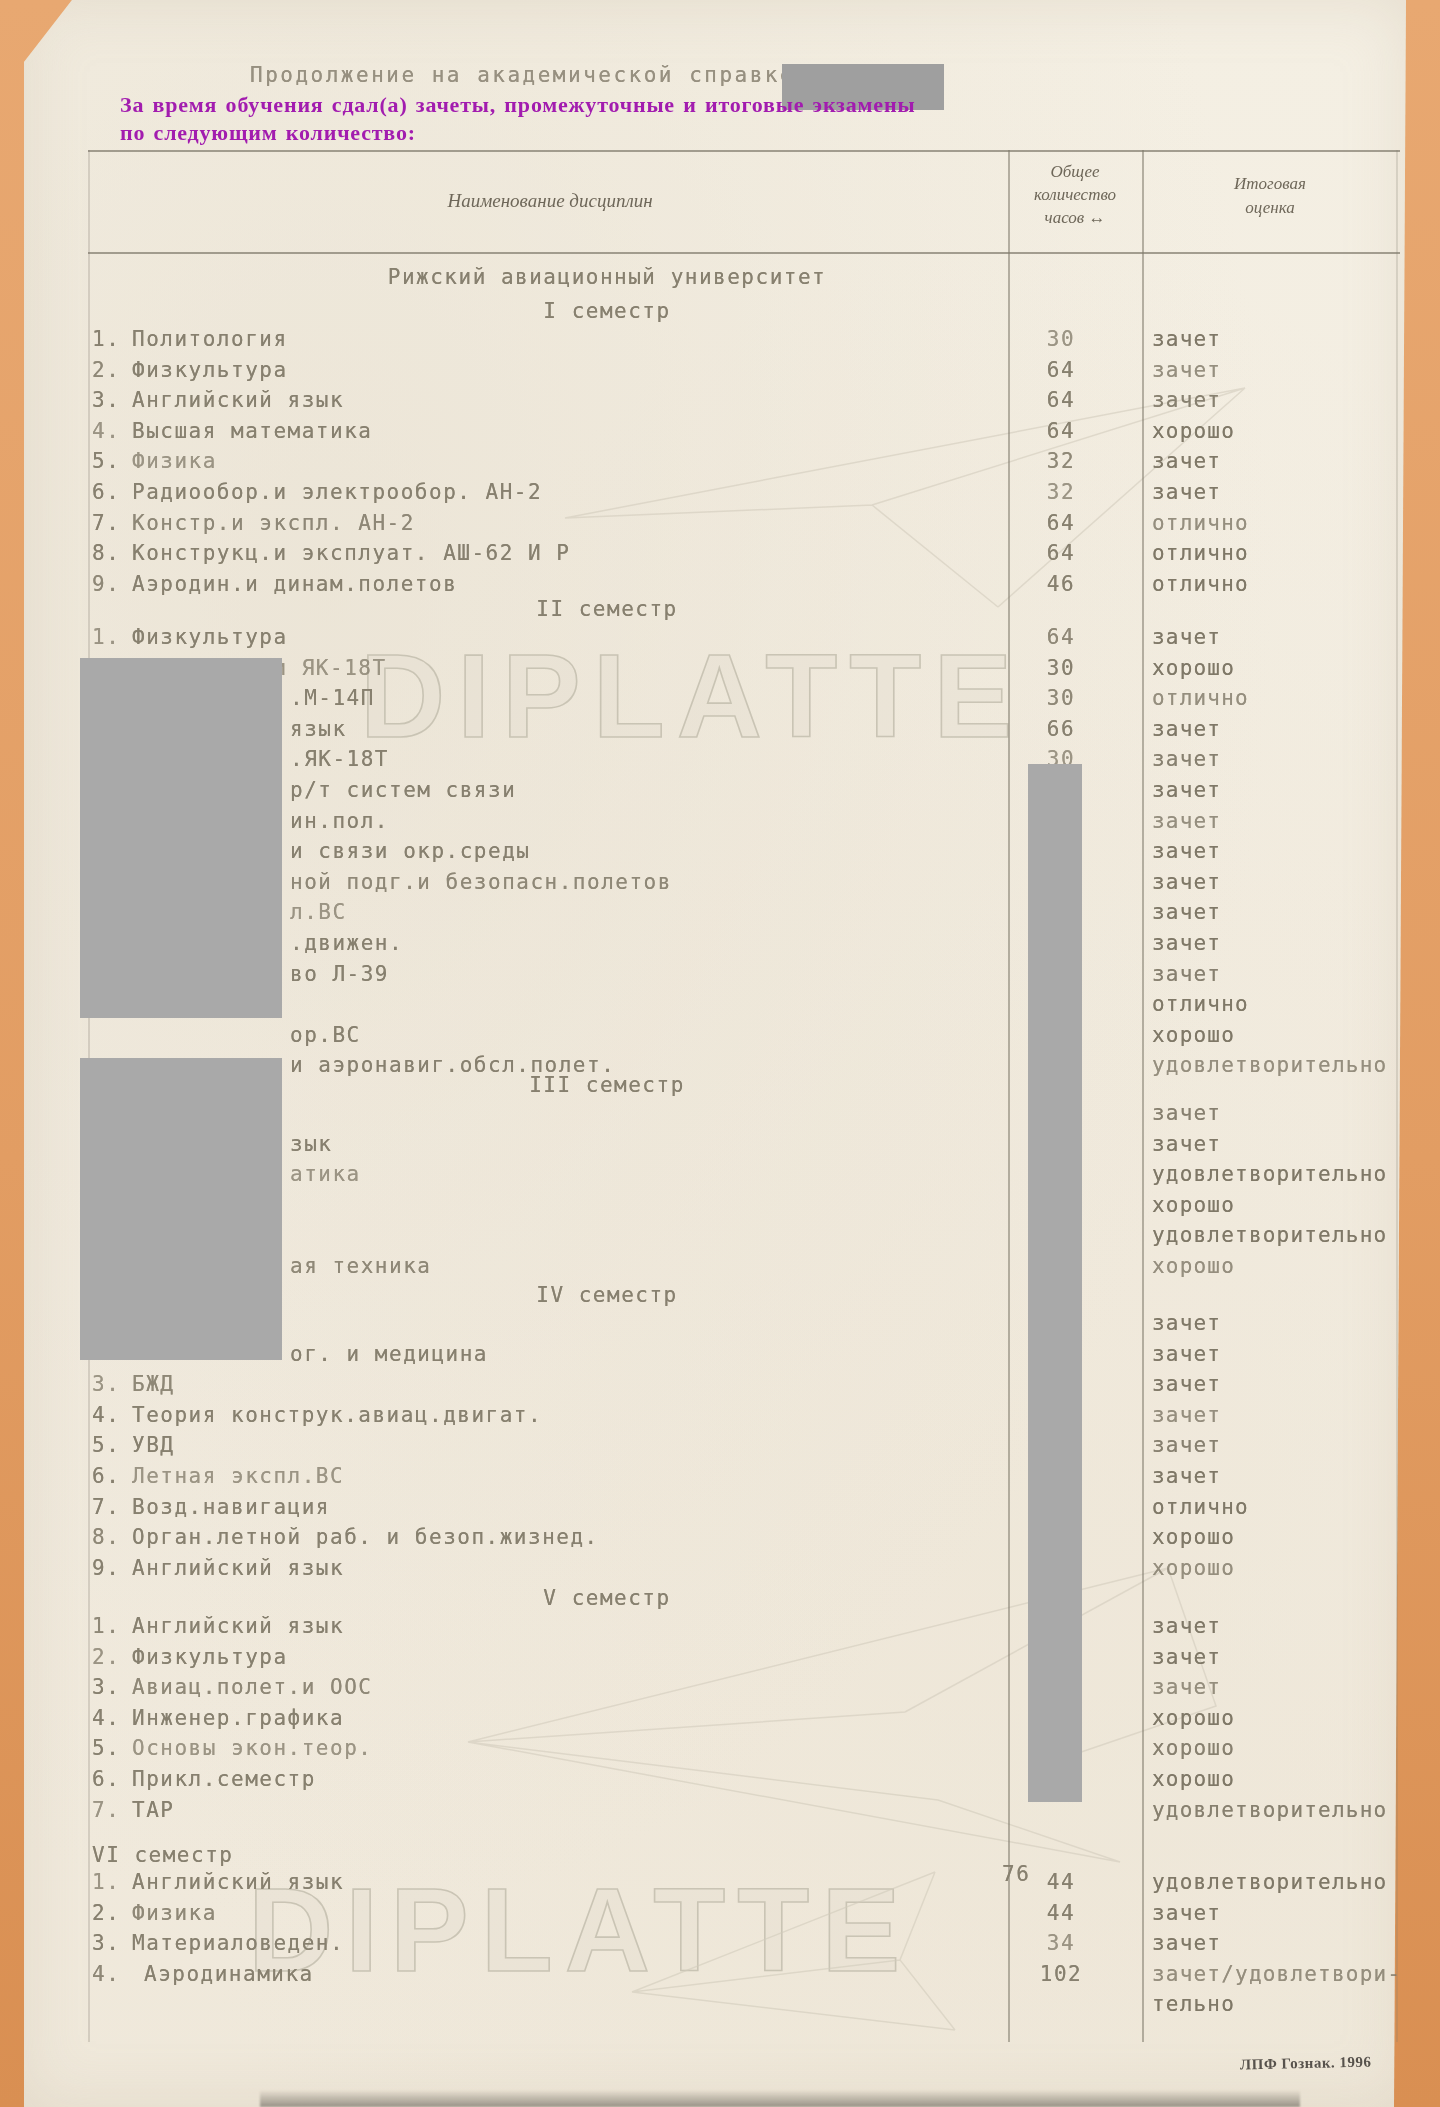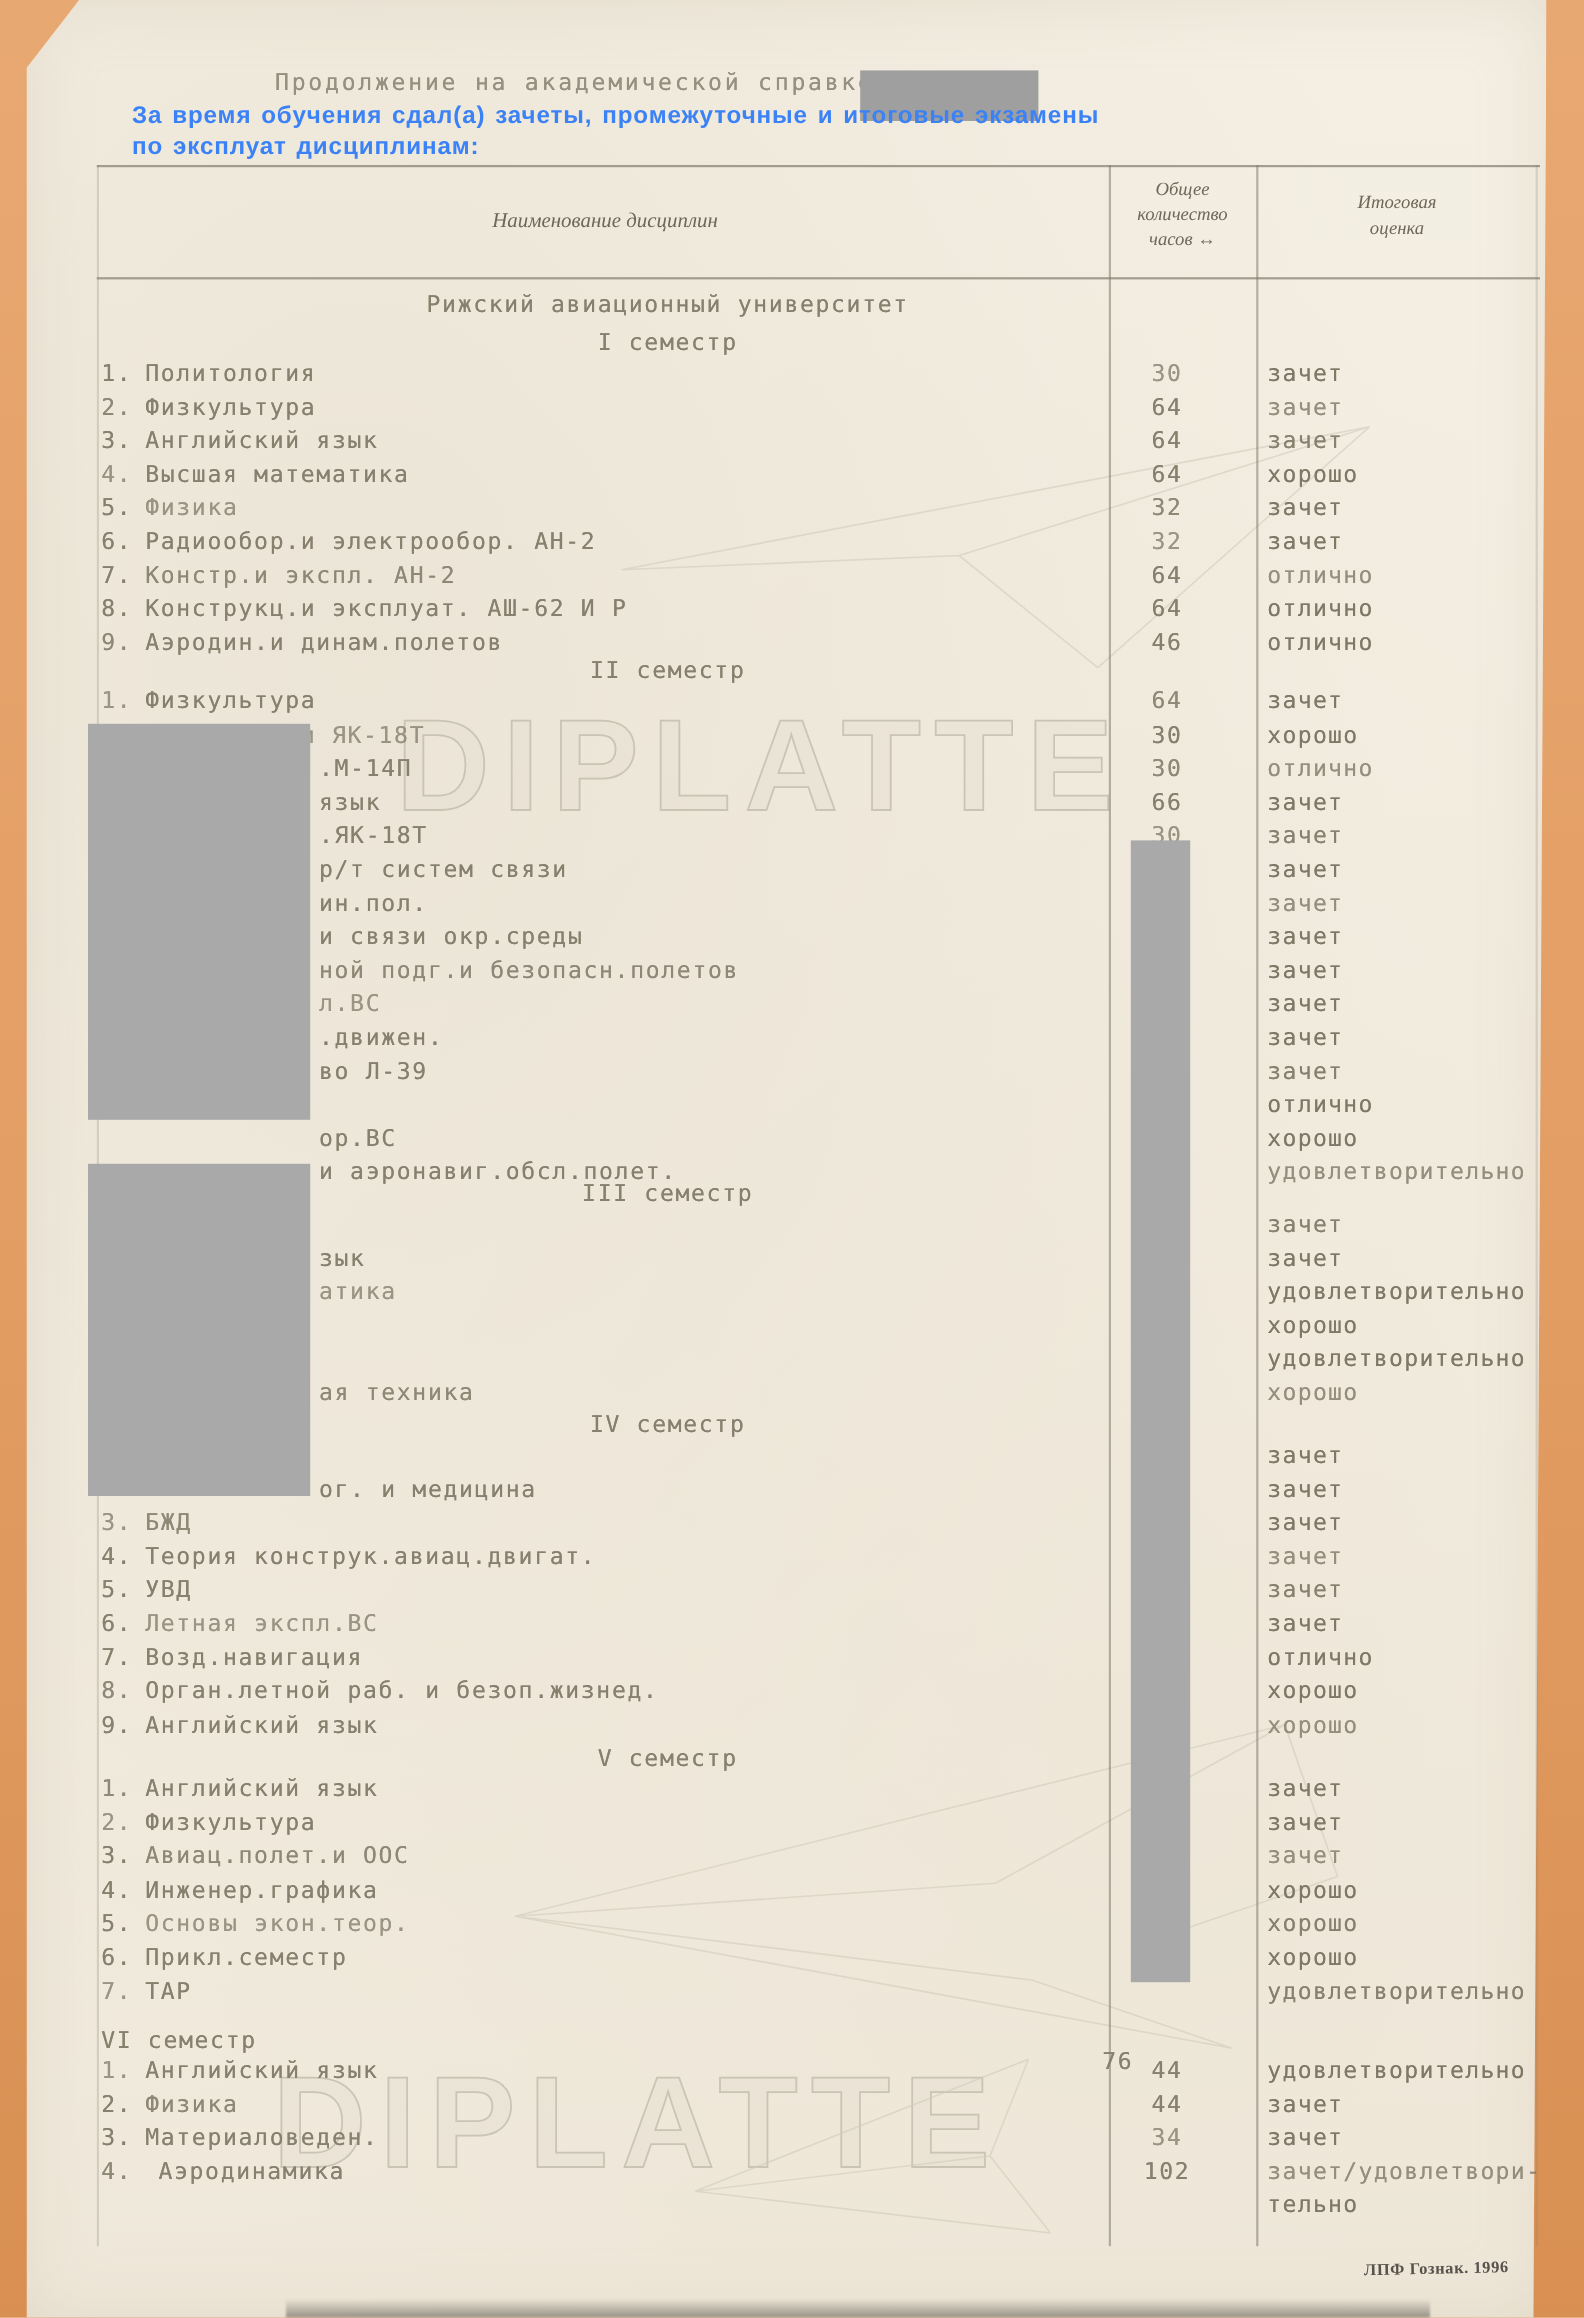--- a/index.html
+++ b/index.html
@@ -19,21 +19,21 @@
     box-shadow:inset 0 0 60px rgba(190,175,150,.25);
   }
   .tw{
     font-family:"DejaVu Sans Mono",monospace;color:#87806f;font-size:21px;
     letter-spacing:1.5px;white-space:pre;line-height:26px;
     text-shadow:0 0 .6px rgba(135,128,111,.8);
   }
   .grade-cell{color:#7f7867;font-size:21px;letter-spacing:1.2px;}
   .hours-cell{text-align:center;}
   .bold-print{
-    font-family:Liberation Sans, sans-serif;font-weight:700;color:#3b82f6;
+    font-family:Liberation Serif, serif;font-weight:700;color:#a21caf;
     font-size:22px;letter-spacing:.8px;word-spacing:2px;white-space:pre;
   }
   .ital{
     font-family:"Liberation Serif",serif;font-style:italic;color:#6e6759;
     white-space:pre;text-align:center;
   }
   .hline{height:2px;background:rgba(128,122,108,.7);}
   .vline{width:2px;background:rgba(128,122,108,.55);}
   .redact{background:#a9a9a9;}
   .wm{
@@ -68,21 +68,21 @@
 
     <path d="M468,1742 L1168,1568 M468,1742 L905,1712 M468,1742 L938,1800 M468,1742 L1120,1862 M1168,1568 L905,1712 M938,1800 L1120,1862 M1168,1568 L1216,1706 L1052,1762"></path>
 
     <path d="M632,1992 L935,1872 M632,1992 L900,1960 M632,1992 L955,2030 M935,1872 L900,1960 L955,2030"></path>
   </g>
 </svg>
 
 <div class="abs tw" style="left:250px;top:62px;font-size:21px;letter-spacing:2.5px;color:#979080;">Продолжение на академической справке</div>
 <div class="abs redact" style="left:782px;top:64px;width:162px;height:46px;background:#9f9f9f;"></div>
 <div class="abs bold-print" style="left:120px;top:92px;">За время обучения сдал(а) зачеты, промежуточные и итоговые экзамены</div>
-<div class="abs bold-print" style="left:120px;top:120px;">по эксплуат дисциплинам:</div>
+<div class="abs bold-print" style="left:120px;top:120px;">по следующим количество:</div>
 
 <div class="abs hline" style="left:88px;top:150px;width:1312px;"></div>
 <div class="abs hline" style="left:88px;top:252px;width:1312px;"></div>
 <div class="abs vline" style="left:88px;top:150px;height:1892px;opacity:.45;"></div>
 <div class="abs vline" style="left:1008px;top:150px;height:1892px;"></div>
 <div class="abs vline" style="left:1142px;top:150px;height:1892px;"></div>
 <div class="abs vline" style="left:1396px;top:150px;height:1892px;opacity:.4;"></div>
 
 <div class="abs ital" style="left:92px;top:190px;width:916px;font-size:19px;">Наименование дисциплин</div>
 <div class="abs ital" style="left:1012px;top:162px;width:126px;font-size:17px;">Общее</div>

